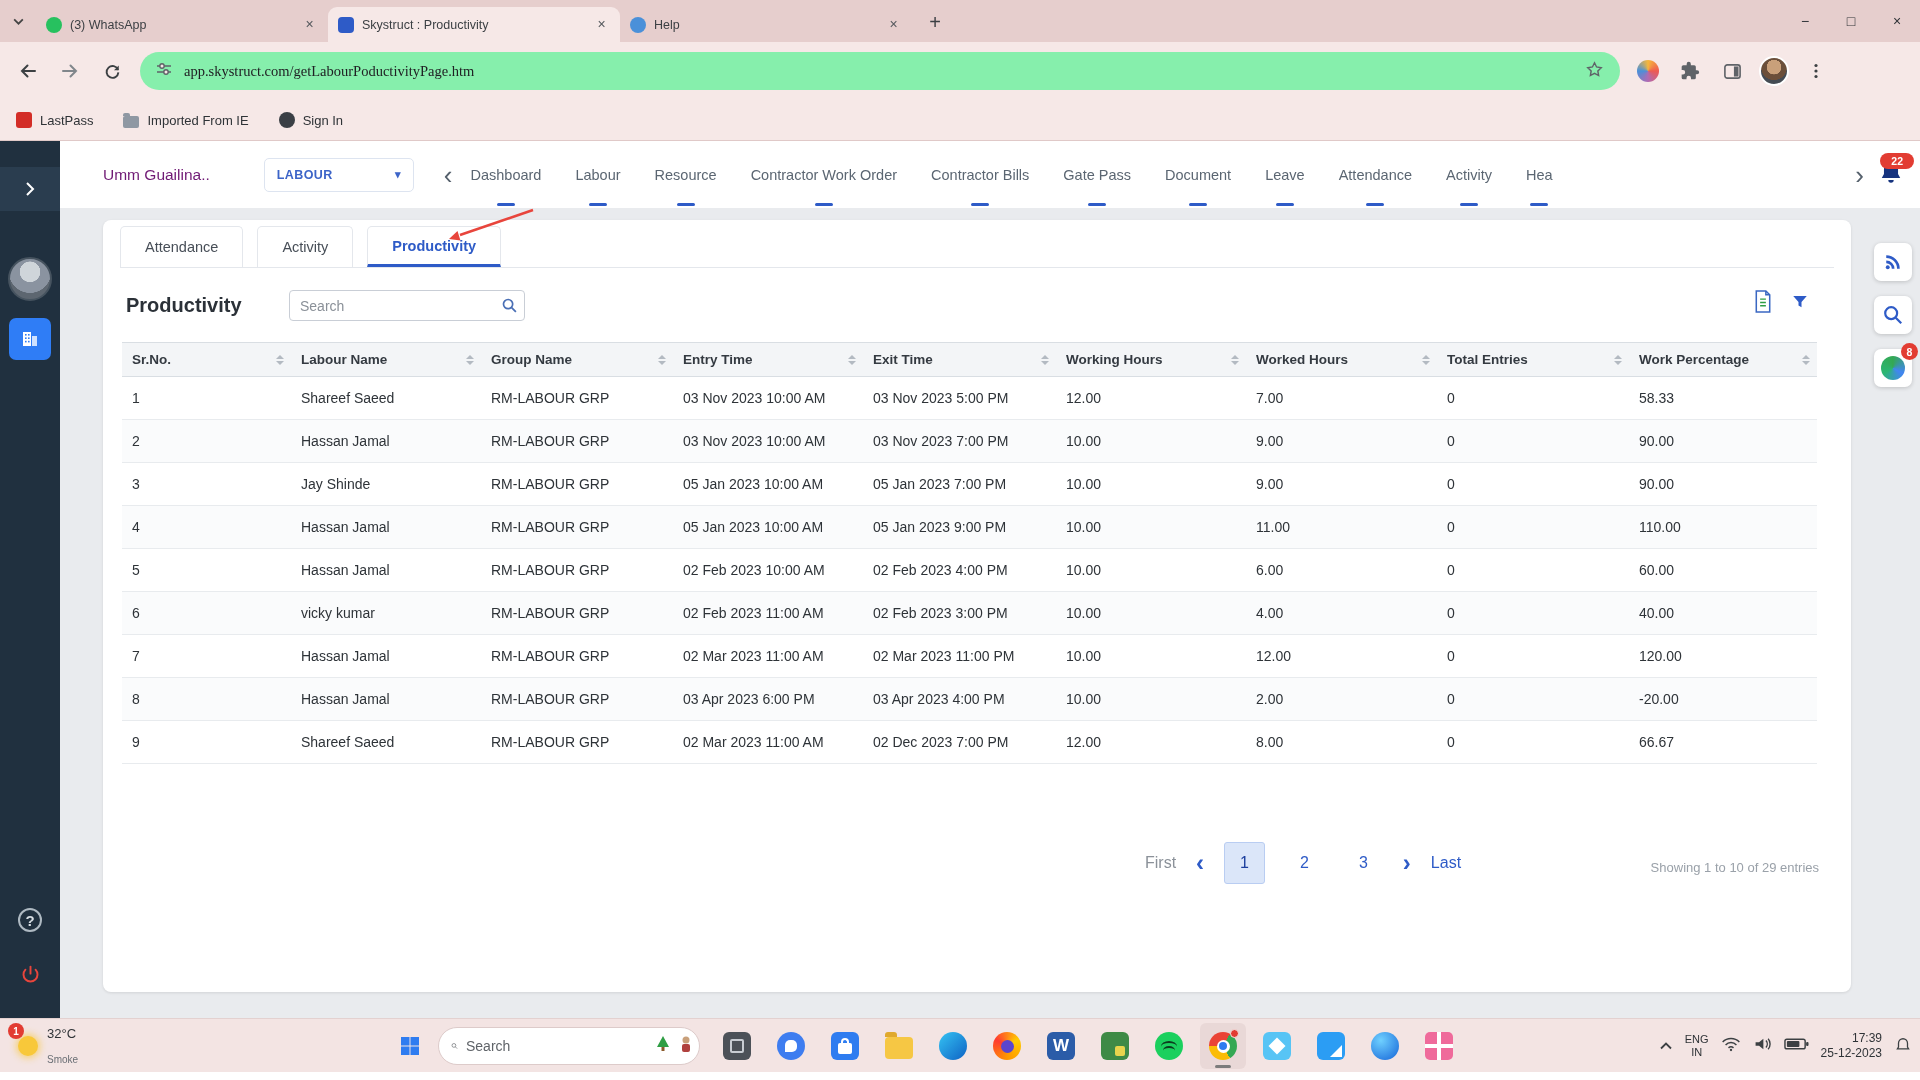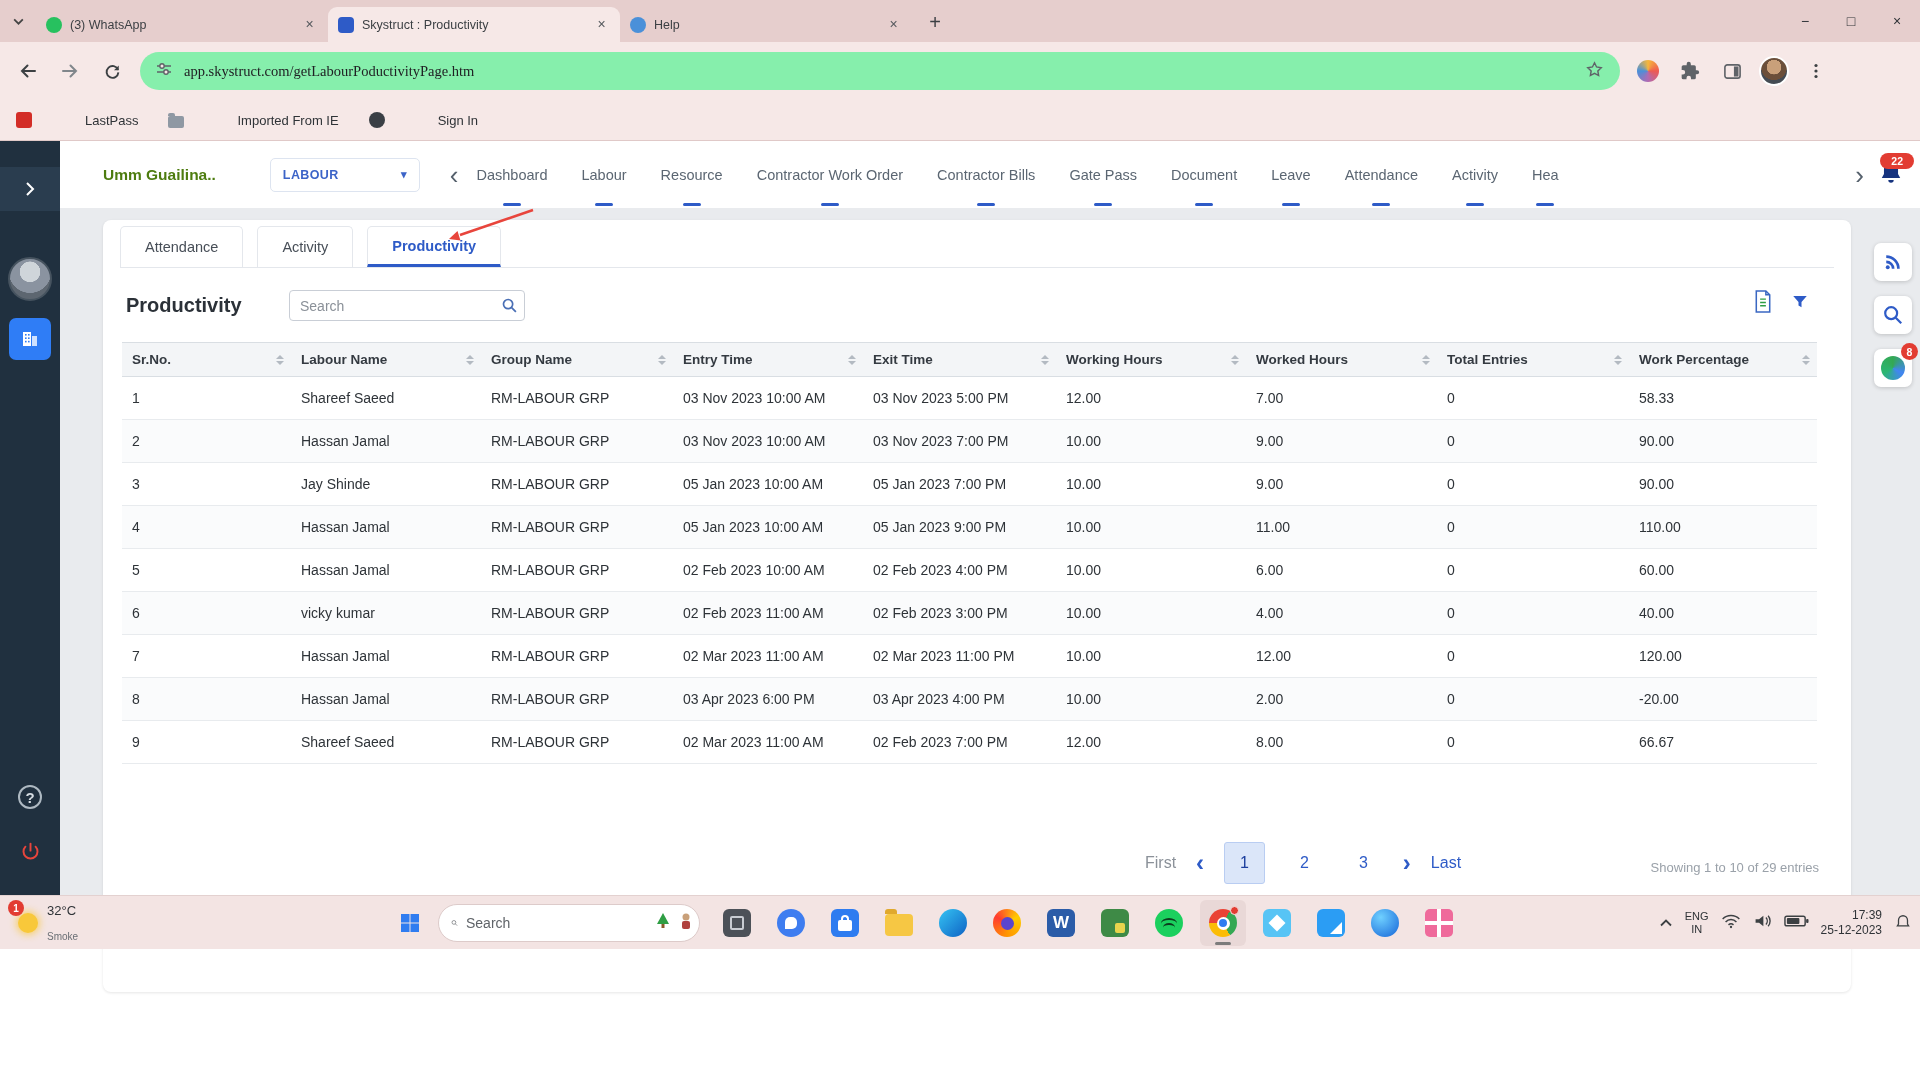--- a/index.html
+++ b/index.html
@@ -1,17 +1,17 @@
 <!DOCTYPE html>
 <html><head>
 <meta charset="utf-8">
 <style>
   * { box-sizing: border-box; margin: 0; padding: 0; }
   body { width: 1920px; height: 1080px; overflow: hidden; font-family: "Liberation Sans", sans-serif; }
-  .screen { position: relative; width: 1920px; height: 949px; background: #e9ebee; }
+  .screen { position: relative; width: 1920px; height: 1072px; background: #e9ebee; }
 
   
   .tabstrip { position: absolute; top: 0; left: 0; right: 0; height: 42px; background: #e6cecd; display: flex; align-items: flex-end; }
   .tab-search { width: 36px; height: 42px; display: flex; align-items: center; justify-content: center; }
   .btabs { display: flex; align-items: flex-end; }
   .btab { width: 292px; height: 35px; border-radius: 9px 9px 0 0; display: flex; align-items: center; gap: 8px; padding: 0 10px; }
   .btab.active { background: #f6e8e7; }
   .fav { width: 16px; height: 16px; flex: 0 0 16px; border-radius: 50%; }
   .fav-whatsapp { background: #27c15f; }
   .fav-skystruct { background: #2e5bc7; border-radius: 4px; }
@@ -24,38 +24,38 @@
 
   .toolbar { position: absolute; top: 42px; left: 0; right: 0; height: 58px; background: #f6e8e7; display: flex; align-items: center; padding: 0 10px; gap: 6px; }
   .tool-btn { width: 36px; height: 36px; border-radius: 50%; display: flex; align-items: center; justify-content: center; flex: 0 0 auto; }
   .addr { flex: 1; max-width: 1480px; height: 38px; background: #86efac; border-radius: 19px; display: flex; align-items: center; gap: 12px; padding: 0 16px; margin: 0 4px; font-family: Liberation Serif, serif; }
   .url { flex: 1; font-size: 14.5px; color: #202124; white-space: nowrap; overflow: hidden; }
   .ext-colorful { width: 22px; height: 22px; border-radius: 50%; background: conic-gradient(#f6b73c, #ee5a52, #b06ab3, #4a90d9, #f6b73c); }
   .tb-avatar { width: 30px; height: 30px; border-radius: 50%; background: radial-gradient(circle at 50% 35%, #c9a07a 0 34%, #6b4f3a 35% 60%, #444b53 61%); border: 2px solid #fff; }
 
   .bookmarks { position: absolute; top: 100px; left: 0; right: 0; height: 41px; background: #f6e8e7; border-bottom: 1px solid #e0c9c8; display: flex; align-items: center; gap: 30px; padding: 0 16px; }
   .bm { display: flex; align-items: center; gap: 8px; }
-  .bml { font-size: 13px; color: #2f3337; margin-left: 45px; }
+  .bml { font-size: 13px; color: #2f3337; }
   .bmi { width: 16px; height: 16px; display: inline-block; }
   .bm-lastpass { background: #d32d27; border-radius: 3px; }
   .bm-folder { background: #8f98a3; border-radius: 2px; position: relative; height: 12px; margin-top: 3px; }
   .bm-folder::before { content: ""; position: absolute; top: -3px; left: 0; width: 7px; height: 3px; background: #8f98a3; border-radius: 2px 2px 0 0; }
   .bm-globe { background: #3a3f45; border-radius: 50%; }
 
   
   .sidebar { position: absolute; top: 141px; left: 0; width: 60px; bottom: 54px; background: #20303f; }
   .side-expand { position: absolute; top: 26px; left: 0; width: 60px; height: 44px; background: #2a3d4f; display: flex; align-items: center; justify-content: center; }
   .side-avatar { position: absolute; top: 116px; left: 8px; width: 44px; height: 44px; border-radius: 50%; background: radial-gradient(circle at 50% 32%, #cfd5da 0 30%, #8a93a0 31% 62%, #5d6670 63%); border: 2px solid #46535f; }
   .side-active { position: absolute; top: 177px; left: 9px; width: 42px; height: 42px; border-radius: 7px; background: #2f7df6; display: flex; align-items: center; justify-content: center; }
   .side-help { position: absolute; bottom: 86px; left: 18px; width: 24px; height: 24px; border-radius: 50%; border: 2px solid #aeb9c2; color: #d6dde3; font-size: 15px; font-weight: bold; display: flex; align-items: center; justify-content: center; }
   .side-power { position: absolute; bottom: 32px; left: 18px; width: 24px; height: 24px; display: flex; align-items: center; justify-content: center; }
 
   
   .app-header { position: absolute; top: 141px; left: 60px; right: 0; height: 67px; background: #fff; display: flex; align-items: center; padding-left: 43px; }
-  .project-name { font-size: 15.5px; font-weight: bold; color: #4d7c0f; white-space: nowrap; }
+  .project-name { font-size: 15.5px; font-weight: normal; color: #701a75; white-space: nowrap; }
   .module-select { margin-left: 54px; width: 150px; height: 34px; border: 1px solid #dde4f0; border-radius: 5px; display: flex; align-items: center; justify-content: space-between; padding: 0 12px; color: #3c64c8; font-size: 12.5px; font-weight: bold; letter-spacing: .4px; }
   .module-caret { color: #3c64c8; font-size: 11px; }
   .nav-scroll { margin: 0 18px 0 30px; font-size: 26px; color: #55606c; line-height: 1; }
   .nav-scroll.right { margin: 0 14px; }
   .app-nav { flex: 1; display: flex; gap: 34px; overflow: hidden; align-items: center; height: 67px; }
   .nav-item { position: relative; font-size: 14.5px; color: #5b6672; white-space: nowrap; height: 67px; display: flex; align-items: center; }
   .nav-item::after { content: ""; position: absolute; bottom: 2px; left: 50%; transform: translateX(-50%); width: 18px; height: 3px; border-radius: 2px; background: #2e5bc7; }
   .bell-wrap { position: relative; margin-right: 16px; }
   .bell-badge { position: absolute; top: -7px; right: -10px; min-width: 20px; height: 16px; border-radius: 9px; background: #e23c32; color: #fff; font-size: 10.5px; font-weight: bold; display: flex; align-items: center; justify-content: center; padding: 0 11px; }
 
@@ -506,21 +506,21 @@
             <td>10.00</td>
             <td>2.00</td>
             <td>0</td>
             <td>-20.00</td>
           </tr>
           <tr>
             <td>9</td>
             <td>Shareef Saeed</td>
             <td>RM-LABOUR GRP</td>
             <td>02 Mar 2023 11:00 AM</td>
-            <td>02 Feb 2023 7:00 PM</td>
+            <td>02 Dec 2023 7:00 PM</td>
             <td>12.00</td>
             <td>8.00</td>
             <td>0</td>
             <td>66.67</td>
           </tr>
         </tbody>
       </table>
 
     <div class="pagination">
         <span class="pg-first">First</span>

